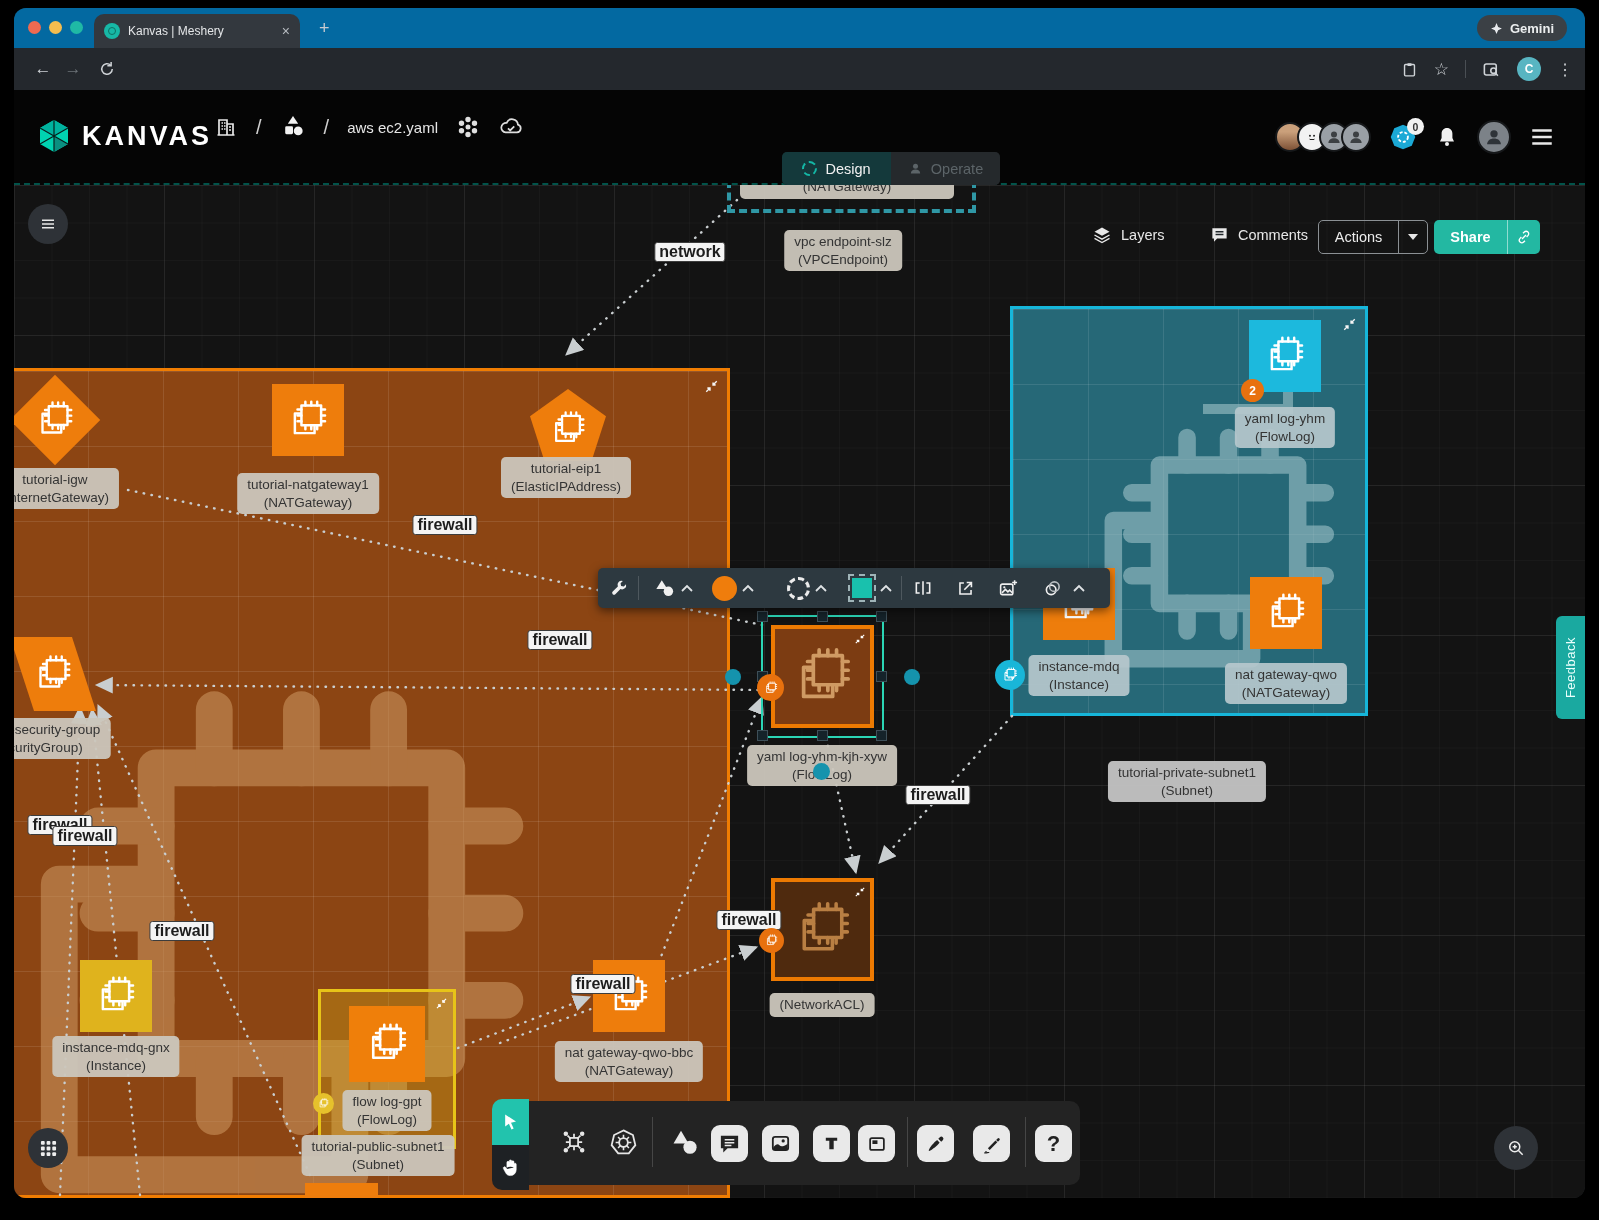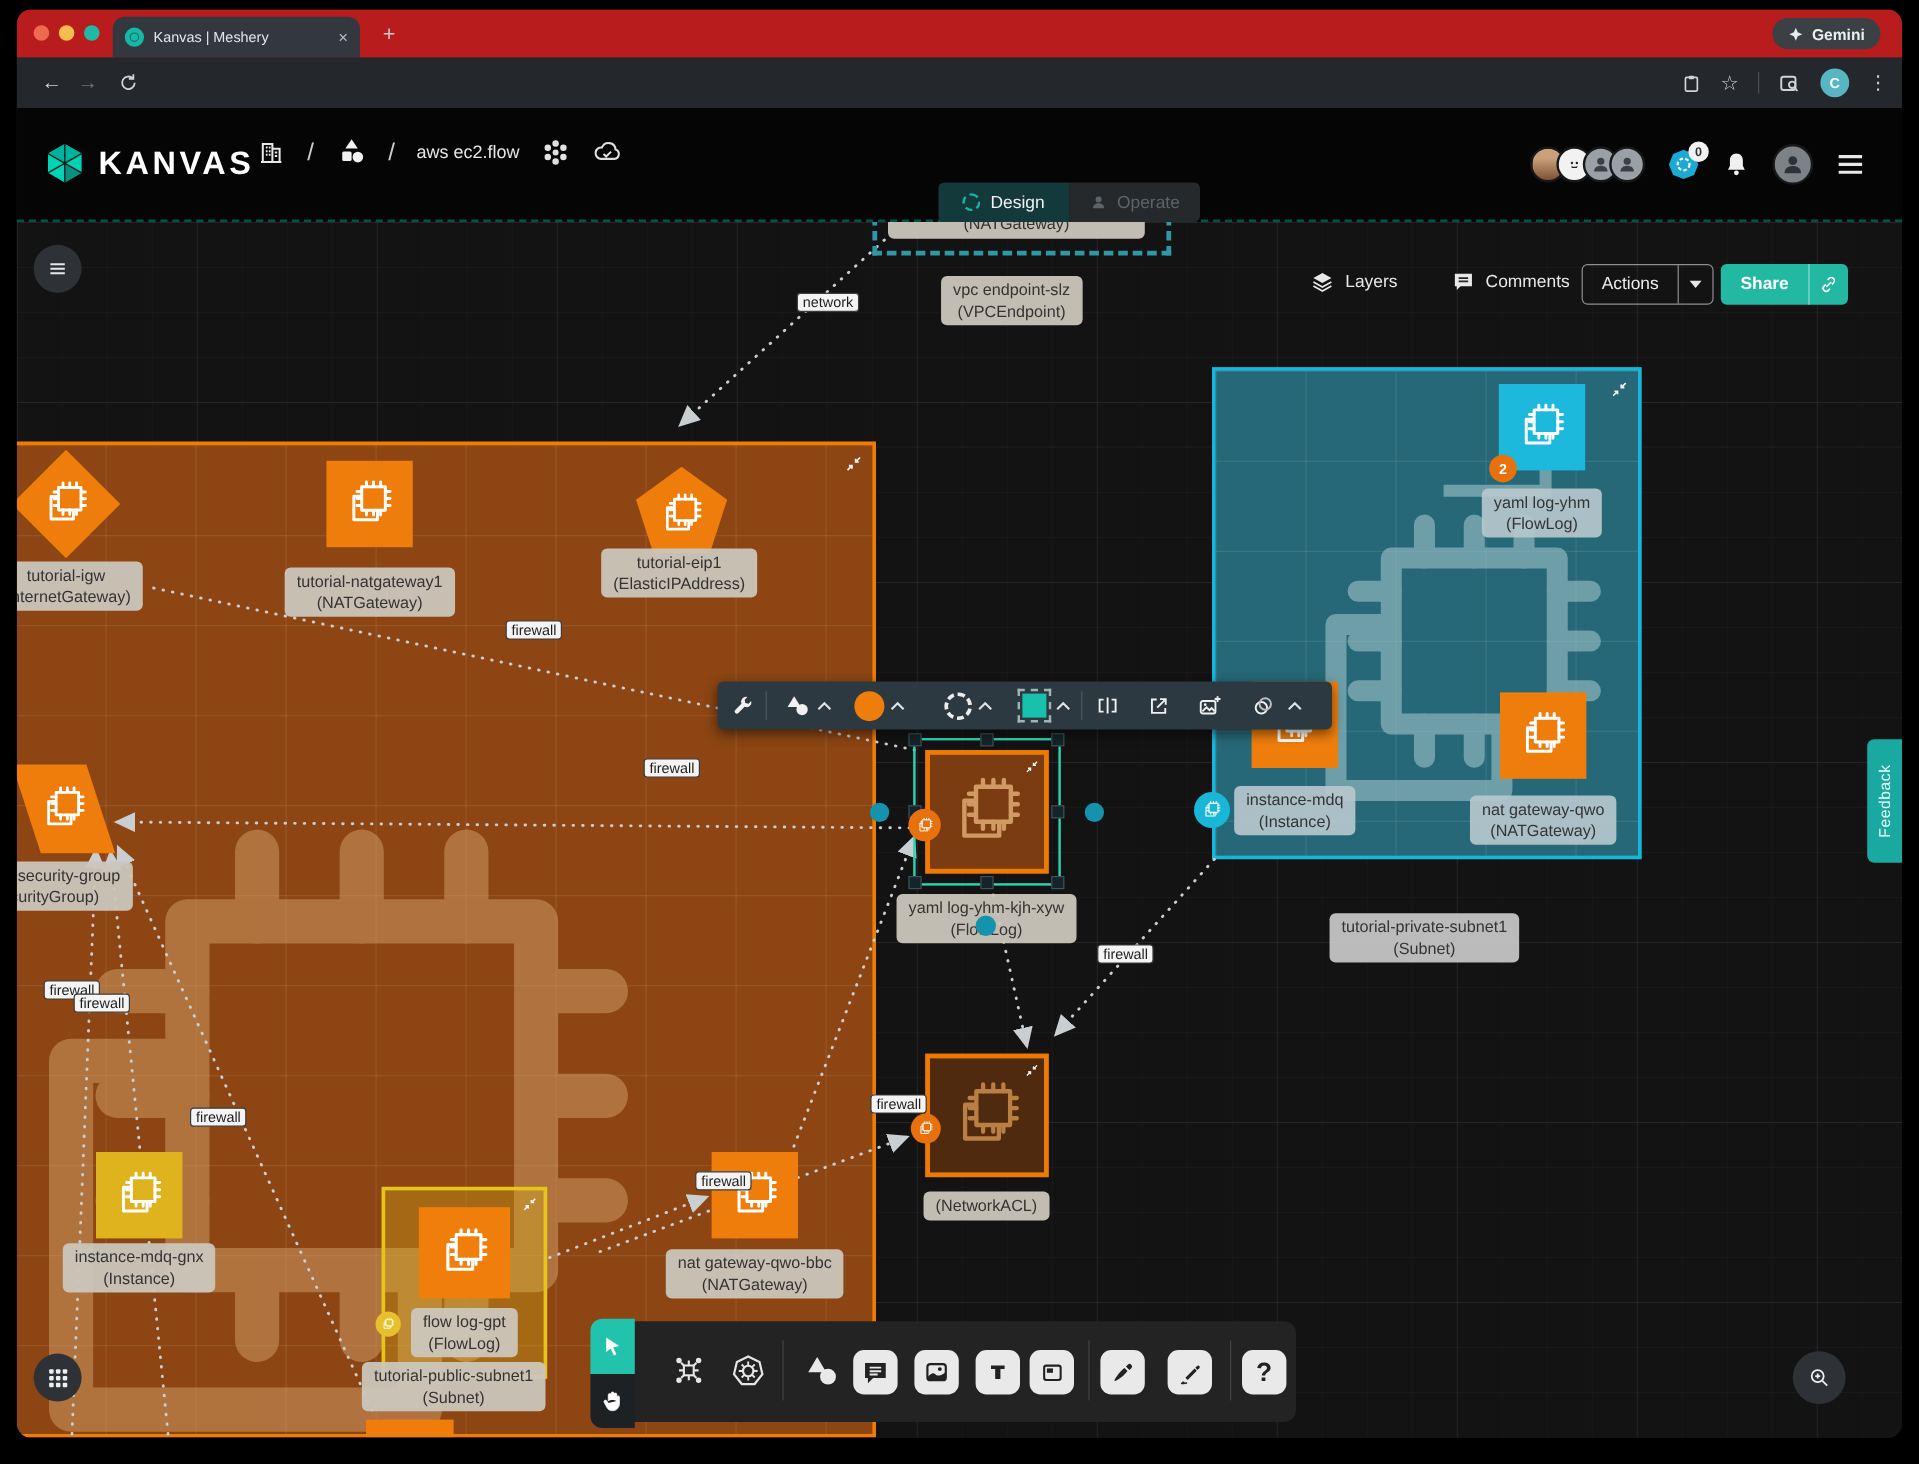--- a/index.html
+++ b/index.html
@@ -1,20 +1,20 @@
 <!DOCTYPE html>
 <html><head>
 <meta charset="utf-8">
 <style>
   *{margin:0;padding:0;box-sizing:border-box}
   html,body{width:1599px;height:1220px;background:#000;font-family:"Liberation Sans",sans-serif;overflow:hidden}
   .abs{position:absolute}
   .window{position:absolute;left:14px;top:8px;width:1571px;height:1190px;background:#202428;border-radius:12px;overflow:hidden}
   
-  .tabstrip{position:relative;height:40px;background:#b91c1c}
+  .tabstrip{position:relative;height:40px;background:#0369a1}
   .tl{position:absolute;top:13px;width:13px;height:13px;border-radius:50%}
   .tab{position:absolute;left:80px;top:6px;width:206px;height:34px;background:#33383e;border-radius:10px 10px 0 0;display:flex;align-items:center;padding:0 10px;gap:8px}
   .tab-title{color:#e4e6e8;font-size:12px;white-space:nowrap;overflow:hidden;flex:1}
   .favicon{width:16px;height:16px;border-radius:50%;background:#17b8a6;position:relative;flex:none}
   .favicon:after{content:"";position:absolute;inset:4px;border:1.5px solid #0e7264;border-radius:50%}
   .tabx{color:#b7bcc1;font-size:14px;line-height:1}
   .newtab{position:absolute;left:305px;top:10px;color:#c7cbd0;font-size:18px}
   .gemini{position:absolute;right:18px;top:7px;height:26px;background:#3b4045;border-radius:13px;color:#eceeef;font-size:13px;font-weight:700;display:flex;align-items:center;gap:7px;padding:0 13px}
   .toolbar{position:relative;height:42px;background:#24282d;display:flex;align-items:center}
   .navic{color:#cfd3d7;font-size:17px;width:30px;text-align:center}
@@ -43,21 +43,21 @@
   .canvas{position:relative;height:1013px;background-color:#131313;overflow:hidden;
     background-image:
       linear-gradient(rgba(255,255,255,.055) 1px,transparent 1px),
       linear-gradient(90deg,rgba(255,255,255,.055) 1px,transparent 1px),
       linear-gradient(rgba(255,255,255,.022) 1px,transparent 1px),
       linear-gradient(90deg,rgba(255,255,255,.022) 1px,transparent 1px);
     background-size:150px 150px,150px 150px,37.5px 37.5px,37.5px 37.5px}
   .subnet{position:absolute;background-image:linear-gradient(rgba(255,255,255,.10) 1px,transparent 1px),linear-gradient(90deg,rgba(255,255,255,.10) 1px,transparent 1px);background-size:75px 75px}
   .nl{position:absolute;transform:translateX(-50%);background:rgba(203,198,188,.95);color:#343434;font-size:13.5px;line-height:1.3;font-weight:500;text-align:center;padding:3px 10px;border-radius:5px;white-space:nowrap;z-index:6}
   .nlb{background:rgba(182,200,205,.92)}
-  .el{position:absolute;transform:translate(-50%,-50%);background:#f4f4f4;border:1px solid #3c3c3c;color:#1d1d1d;font-size:12px;font-weight:400;padding:0 4px;border-radius:3px;z-index:7}
+  .el{position:absolute;transform:translate(-50%,-50%);background:#f4f4f4;border:1px solid #3c3c3c;color:#1d1d1d;font-size:16px;font-weight:700;padding:0 4px;border-radius:3px;z-index:7}
   .tile{position:absolute;display:flex;align-items:center;justify-content:center;color:#fff;z-index:5}
   .circ-btn{position:absolute;border-radius:50%;background:#2e3237;display:flex;align-items:center;justify-content:center;z-index:9}
   .obadge{position:absolute;border-radius:50%;background:#e8710e;color:#fff;display:flex;align-items:center;justify-content:center;z-index:8}
   .hdl{position:absolute;width:11px;height:11px;background:#15232a;border:1.5px solid #3e4f58;z-index:8}
   .cdot{position:absolute;border-radius:50%;background:#1593ad;z-index:8}
   .ctx{position:absolute;left:584px;top:383px;width:512px;height:40px;background:#2d3940;border-radius:5px;box-shadow:0 3px 10px rgba(0,0,0,.5);z-index:10}
   .ctx .it{position:absolute;top:0;height:40px;display:flex;align-items:center;justify-content:center}
   .vsep{position:absolute;width:1px;background:rgba(255,255,255,.16)}
   .chev{color:#dfe3e5}
   .dock-bar{position:absolute;left:514px;top:916px;width:552px;height:84px;background:#232323;border-radius:0 10px 10px 0;z-index:10}
@@ -164,21 +164,21 @@
         </svg>
       <span class="slash">/</span>
       <svg width="26" height="26" viewBox="0 0 20 20">
           <g fill="#f2f2f2">
             <path d="M10 1.5 L14 7.5 H6z"></path>
             <rect x="4" y="9.5" width="6" height="6" rx="1"></rect>
             <circle cx="14" cy="13" r="3.4"></circle>
           </g>
         </svg>
       <span class="slash">/</span>
-      <span class="fname">aws ec2.flow</span>
+      <span class="fname">aws ec2.yaml</span>
       <svg width="24" height="24" viewBox="0 0 24 24">
           <g stroke="#e0e0e0" stroke-width="1.4" fill="#e0e0e0">
             <circle cx="12" cy="12" r="1.8"></circle>
             <circle cx="12" cy="4.5" r="2"></circle>
             <circle cx="18.5" cy="8.2" r="2"></circle>
             <circle cx="18.5" cy="15.8" r="2"></circle>
             <circle cx="12" cy="19.5" r="2"></circle>
             <circle cx="5.5" cy="15.8" r="2"></circle>
             <circle cx="5.5" cy="8.2" r="2"></circle>
           </g>

